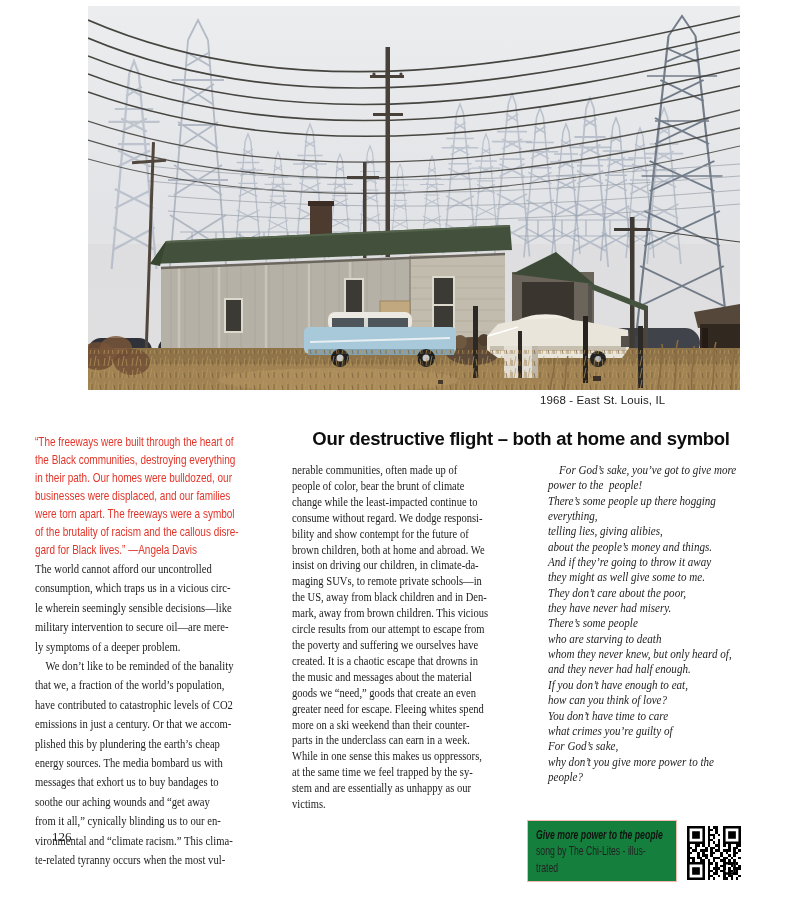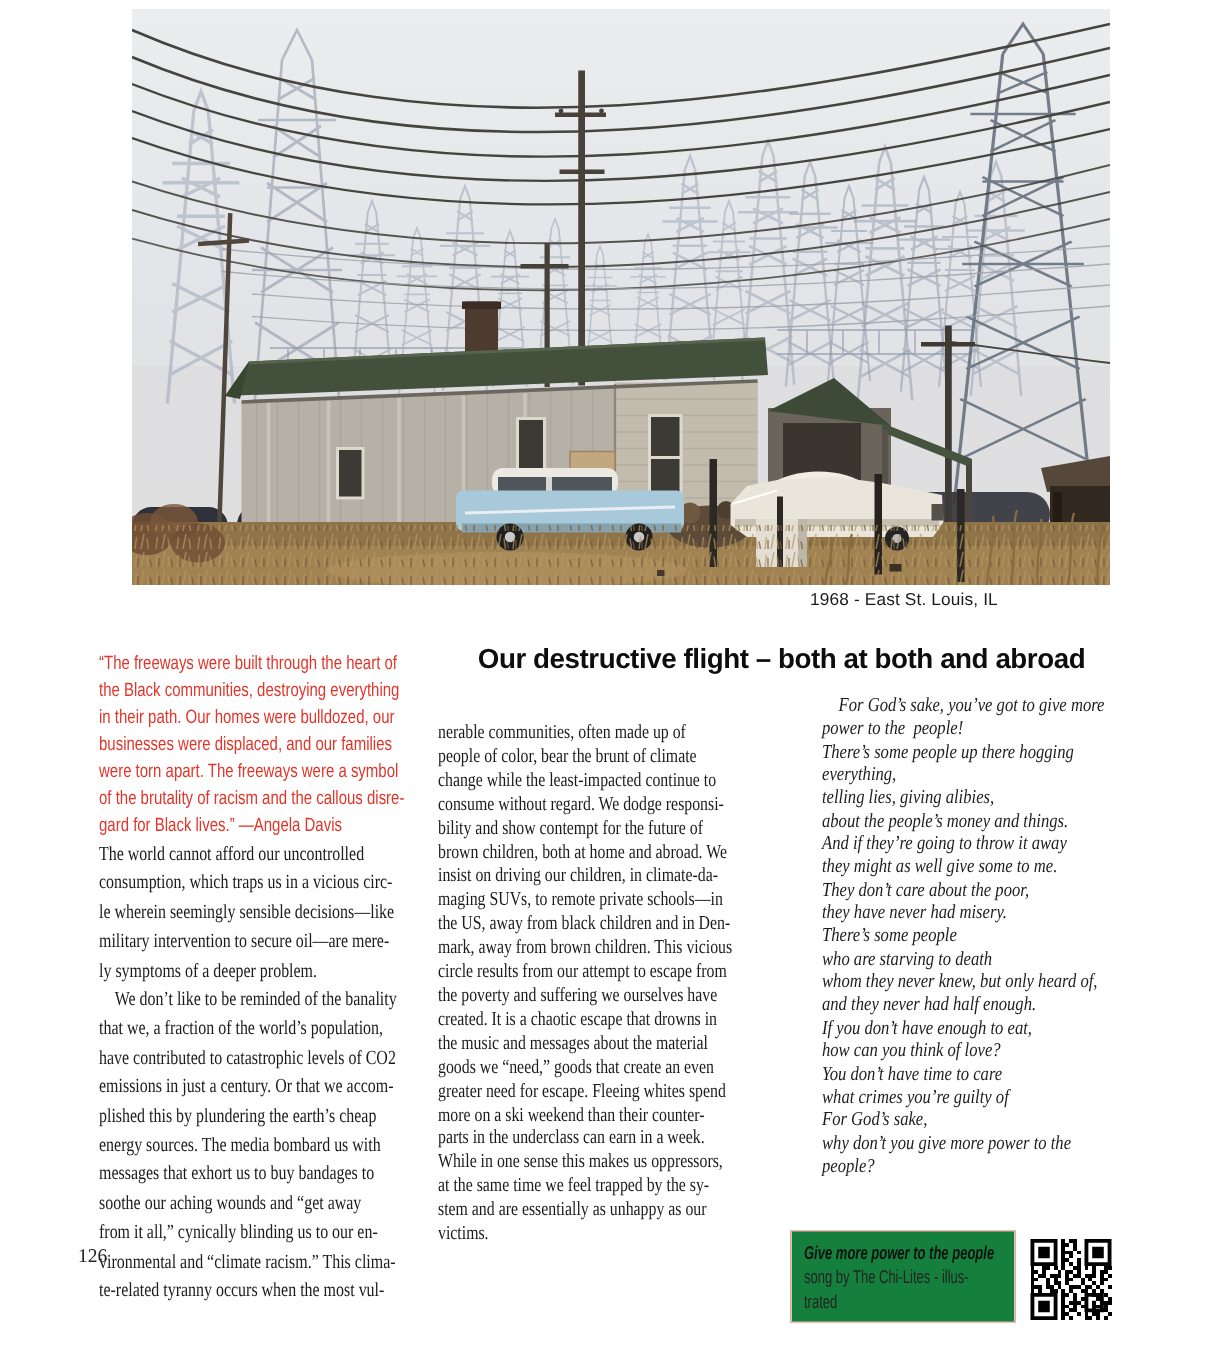--- a/index.html
+++ b/index.html
@@ -3,22 +3,22 @@
 <meta charset="utf-8">
 <style>
   html,body{margin:0;padding:0;background:#ffffff;}
   body{width:805px;height:900px;position:relative;overflow:hidden;
        font-family:"Liberation Sans",sans-serif;color:#1c1c1c;}
   .abs{position:absolute;}
   .photo{left:88px;top:6px;width:652px;height:384px;}
   .photo-caption{left:540px;top:394px;font-size:11.5px;color:#1c1c1c;letter-spacing:.1px;}
   .headline{left:292px;top:428px;width:458px;text-align:center;
             font-size:18.5px;font-weight:bold;letter-spacing:-.3px;color:#0d0d0d;}
-  .colL{left:66px;top:433px;width:222px;}
-  .colM{left:292px;top:480px;width:222px;}
+  .colL{left:35px;top:433px;width:222px;}
+  .colM{left:292px;top:462px;width:222px;}
   .colR{left:531px;top:462px;width:222px;margin-left:17px;}
   .squeeze{transform-origin:0 0;white-space:pre;}
   .pull-quote{font-family:"Liberation Sans",sans-serif;font-size:12.8px;line-height:18px;
               transform:scaleX(.78);}
   .body-serif{font-family:"Liberation Serif",serif;font-size:13.3px;line-height:19.4px;
               color:#1b1b1b;transform:scaleX(.8);}
   .body-mid{font-family:"Liberation Serif",serif;font-size:13.2px;line-height:15.9px;
               color:#1b1b1b;transform:scaleX(.8);}
   .lyrics{font-family:"Liberation Serif",serif;font-style:italic;font-size:13.2px;
           line-height:15.35px;color:#1d1d1d;transform:scaleX(.84);}
@@ -229,21 +229,21 @@
       <path d="M462,384 C464,368 468,362 466,352"></path>
       <path d="M476,384 C480,366 476,360 480,350"></path>
     </g>
     <rect x="505" y="370" width="8" height="5" fill="#3a3026"></rect>
     <rect x="350" y="374" width="5" height="4" fill="#46392c"></rect>
   </g>
 </svg>
 
 <div class="abs photo-caption">1968 - East St. Louis, IL</div>
 
-<div class="abs headline">Our destructive flight – both at both and abroad</div>
+<div class="abs headline">Our destructive flight – both at home and symbol</div>
 
 <div class="abs colL">
   <div class="squeeze pull-quote" style="color:#e2352a">“The freeways were built through the heart of
 the Black communities, destroying everything
 in their path. Our homes were bulldozed, our
 businesses were displaced, and our families
 were torn apart. The freeways were a symbol
 of the brutality of racism and the callous disre-
 gard for Black lives.” —Angela Davis</div>
   <div class="squeeze body-serif">The world cannot afford our uncontrolled

